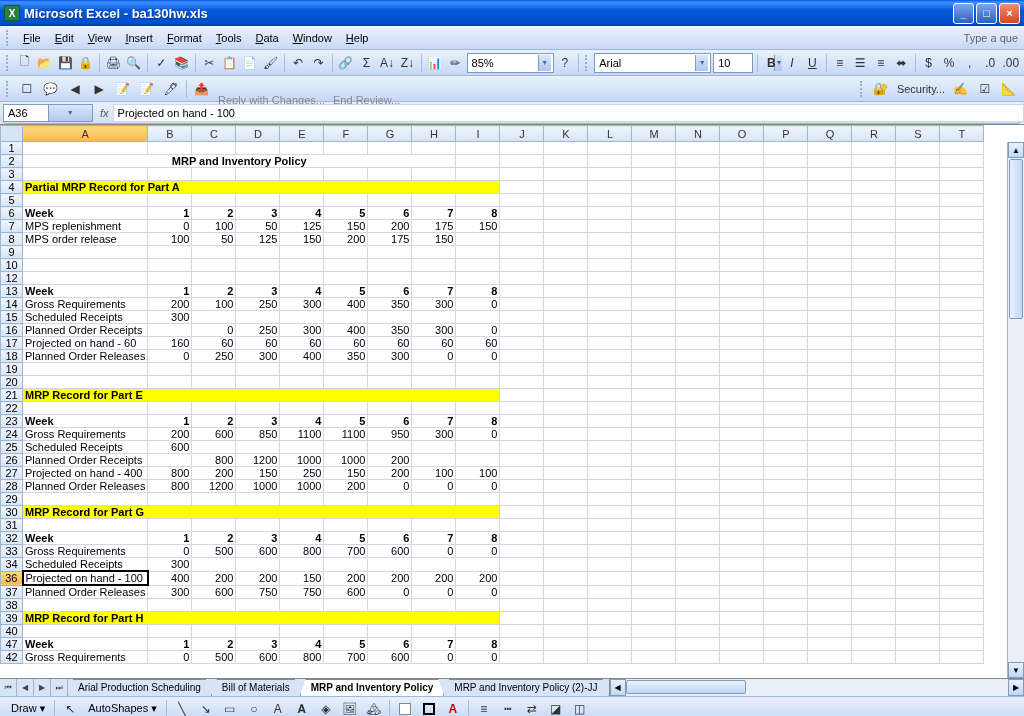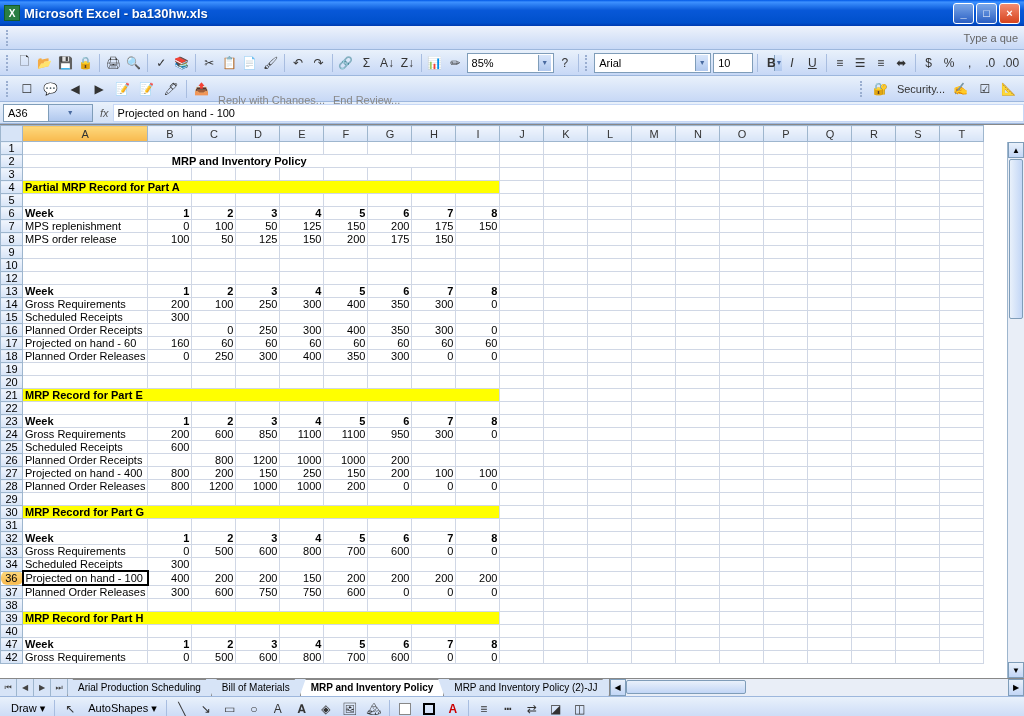--- a/index.html
+++ b/index.html
@@ -25,21 +25,21 @@
 .toolbar { height: 26px; background: linear-gradient(to bottom, #e9f1fb, #c7d8f6); display: flex; align-items: center; padding: 0 4px; border-bottom: 1px solid #9db7dd; gap: 2px; }
 .toolbar .grip { width: 6px; height: 16px; margin: 0 2px; border-left: 2px dotted #9aaed0; }
 .tbtn { width: 22px; height: 22px; display: inline-flex; align-items: center; justify-content: center; border: 1px solid transparent; border-radius: 2px; cursor: pointer; font-size: 12px; color: #333; }
 .sep { width: 1px; height: 18px; background: #a8bde0; margin: 0 2px; }
 .combo { height: 20px; background: #fff; border: 1px solid #7f9db9; display: inline-flex; align-items: center; padding: 0 2px 0 4px; font-size: 11px; gap: 41px; }
 .combo .arrow { width: 13px; height: 16px; background: linear-gradient(to bottom,#d8e6fb,#b0c8ee); border-left: 1px solid #7f9db9; display: inline-flex; align-items: center; justify-content: center; margin-left: 3px; font-size: 7px; color: #4a6aa0; }
 .toolbar .txt { font-size: 11px; color: #888; padding: 0 3px; margin-top: 22px; }
 .toolbar .txtdk { font-size: 11px; color: #333; padding: 0 3px; }
 
 
-.fbar { height: 22px; background: linear-gradient(to bottom,#e9f1fb,#d3e1f6); display: flex; align-items: center; border-bottom: 1px solid #9db7dd; }
+.fbar { height: 22px; background: linear-gradient(to bottom,#e9f1fb,#d3e1f6); display: flex; align-items: center; border-bottom: 1px solid #9db7dd; border-radius: 7px; }
 .namebox { width: 90px; height: 18px; background: #fff; border: 1px solid #7f9db9; margin: 0 3px; display: flex; align-items: center; }
 .namebox span { flex:1; padding: 0 4px; font-size: 11px; }
 .namebox .arrow { width: 14px; height: 16px; background: linear-gradient(to bottom,#d8e6fb,#b0c8ee); display: inline-flex; align-items: center; justify-content: center; font-size: 7px; color: #4a6aa0; border-left:1px solid #7f9db9; }
 .fx { font-style: italic; font-size: 11px; padding: 0 4px; color: #555; cursor: pointer; }
 .formula { flex: 1; background: #fff; height: 18px; border: 1px solid #c7d8f6; padding: 0 4px; font-size: 11px; display: flex; align-items: center; }
 
 
 .gridwrap { position: relative; background: #fff; height: 554px; overflow: hidden; border-top: 1px solid #888; }
 .grid { border-collapse: collapse; table-layout: fixed; }
 .grid th, .grid td { border: 1px solid #d0d7e5; font-size: 11px; height: 13px; padding: 0 2px; overflow: hidden; white-space: nowrap; }
@@ -47,21 +47,21 @@
 .grid .rowhdr { background: linear-gradient(to bottom,#f0f5fd,#d7e4f7); border: 1px solid #9eb6ce; text-align: center; width: 22px; font-weight: normal; }
 .grid .corner { background: #d7e4f7; border: 1px solid #9eb6ce; }
 .colA { width: 120px; }
 .colN { width: 44px; }
 .num { text-align: right; }
 .boldrow td.cellA, .boldrow td.num { font-weight: bold; }
 .yellow { background: #ffff00 !important; font-weight: bold; }
 .title-cell { font-weight: bold; text-align: center; font-size: 13px; }
 .selcell { border: 2px solid #000 !important; background: #fff; }
 .sel-col-hdr { background: linear-gradient(to bottom,#fdd97c,#f8b94e) !important; }
-.sel-row-hdr { background: linear-gradient(to bottom,#fdd97c,#f8b94e) !important; border-radius: 6px; }
+.sel-row-hdr { background: linear-gradient(to bottom,#fdd97c,#f8b94e) !important; }
 
 
 .sheetbar { height: 18px; background: #d7e4f7; display: flex; align-items: stretch; border-top: 1px solid #888; font-size: 10px; }
 .sheetbar .navbtns { display: flex; }
 .sheetbar .nav { width: 17px; display: inline-flex; align-items: center; justify-content: center; background: #d7e4f7; border-right: 1px solid #9eb6ce; cursor: pointer; font-size: 8px; color: #444; }
 .sheetbar .tab { padding: 2px 10px 0; background: #fff; border: 1px solid #888; border-bottom: none; margin-left: -1px; cursor: pointer; clip-path: polygon(6px 0, calc(100% - 6px) 0, 100% 100%, 0 100%); }
 .sheetbar .tab.inactive { background: #d7e4f7; }
 .sheetbar .tab.active { background: #fff; font-weight: bold; z-index: 2; }
 .sheetbar .hscroll { flex: 1; background: #e9eef7; border-left: 1px solid #888; position: relative; }
 .sheetbar .hscroll .thumb { position: absolute; left: 16px; top: 1px; height: 14px; width: 120px; background: linear-gradient(to bottom,#e9f1fb,#c2d6f6); border: 1px solid #7f9db9; border-radius: 2px; }
@@ -87,20 +87,21 @@
     <span>Microsoft Excel</span> - <span>ba130hw.xls</span>
   </span>
   <span class="spacer"></span>
   <span class="winbtn">_</span>
   <span class="winbtn">□</span>
   <span class="winbtn close">×</span>
 </div>
 
 <div class="menubar">
   <span class="grip"></span>
+  <span id="menus"><span class="mitem"><u>F</u>ile</span><span class="mitem"><u>E</u>dit</span><span class="mitem"><u>V</u>iew</span><span class="mitem"><u>I</u>nsert</span><span class="mitem"><u>F</u>ormat</span><span class="mitem"><u>T</u>ools</span><span class="mitem"><u>D</u>ata</span><span class="mitem"><u>W</u>indow</span><span class="mitem"><u>H</u>elp</span></span>
   <span class="spacer"></span>
   <span class="ask">Type a que</span>
 </div>
 
 <div class="toolbar">
   <span class="grip"></span>
   <span class="tbtn">🗋</span>
   <span class="tbtn">📂</span>
   <span class="tbtn">💾</span>
   <span class="tbtn">🔒</span>

